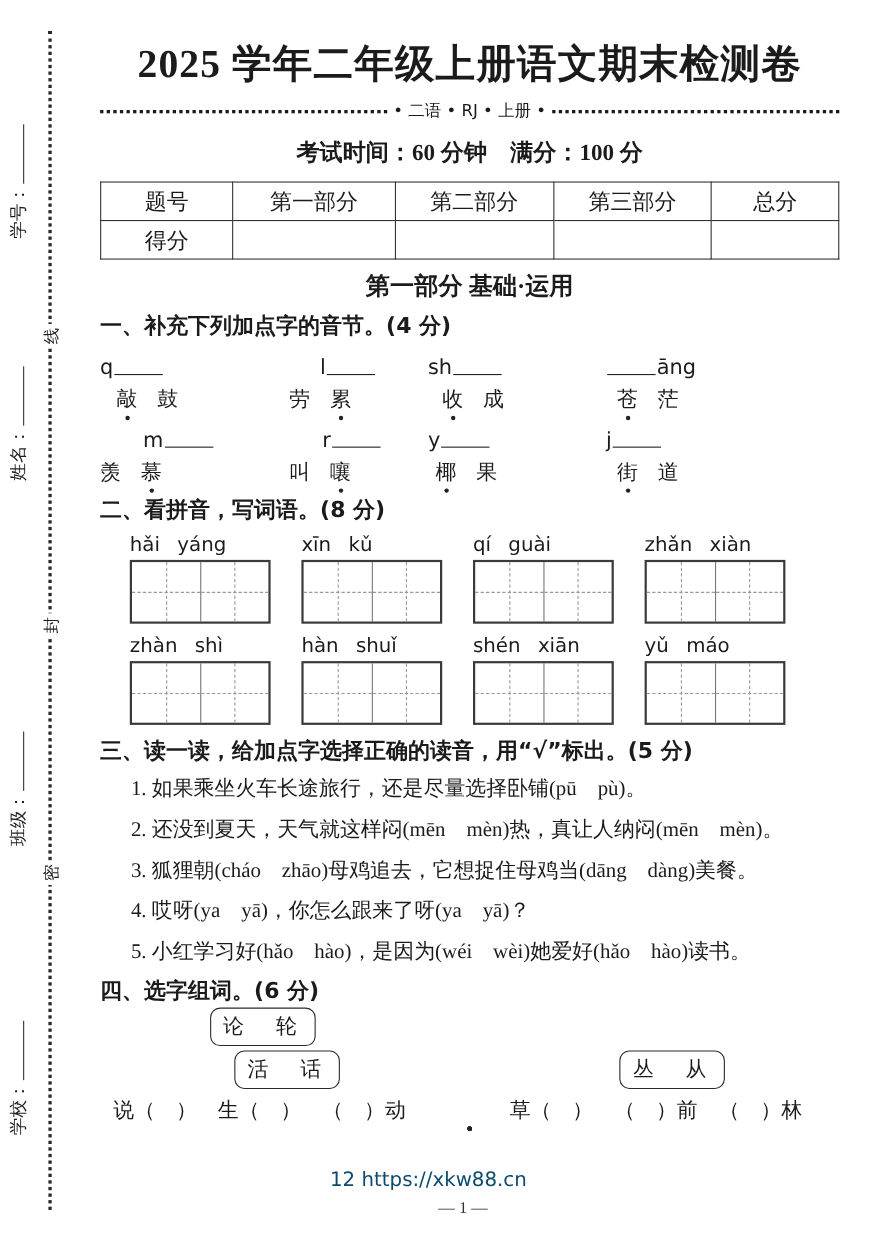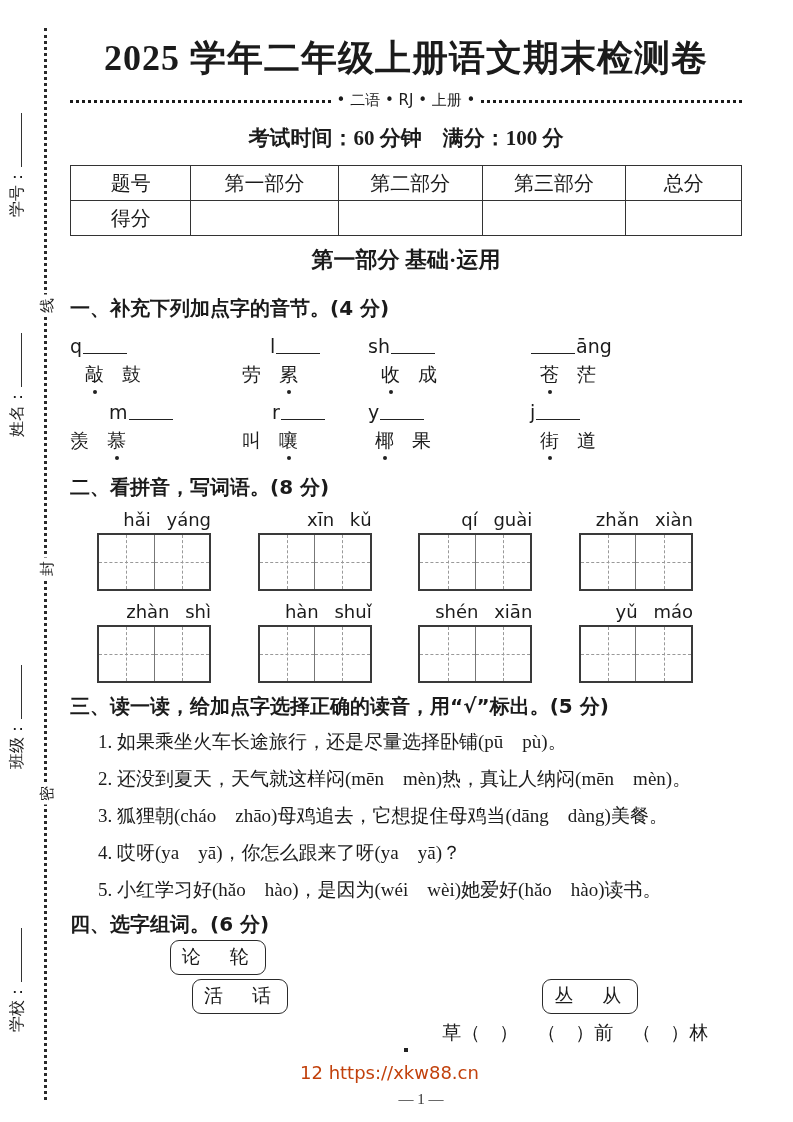--- a/index.html
+++ b/index.html
@@ -7,64 +7,64 @@
         color:#1b1b1b;font-family:"Liberation Serif","DejaVu Serif",serif;}
   
   .seal-line{position:absolute;left:44px;top:28px;height:1072px;border-left:3px dotted #2a2a2a;}
   .seal-char{position:absolute;left:36px;width:22px;text-align:center;background:#fff;
              transform:rotate(-90deg);font-size:15px;padding:4px 0;}
   .vlabel{position:absolute;left:-50px;width:134px;height:20px;line-height:20px;
           transform:rotate(-90deg);white-space:nowrap;font-size:16px;text-align:center;}
   .wline{display:inline-block;width:54px;height:14px;border-bottom:1.3px solid #333;
          vertical-align:baseline;margin-left:2px;}
   
-  .content{position:absolute;left:70px;top:0;width:672px;}
+  .content{position:absolute;left:91px;top:0;width:672px;}
   .title{margin:36px 0 0;text-align:center;font-size:36px;font-weight:bold;letter-spacing:1px;line-height:1.25;}
   .subtitle-row{display:flex;align-items:flex-end;margin-top:10px;}
   .dotline{flex:1;border-bottom:3.5px dotted #1a1a1a;margin-bottom:7px;}
   .subtitle{padding:0 6px;font-weight:normal;font-size:15px;font-family:"DejaVu Sans","Liberation Sans",sans-serif;}
   .exam-info{margin-top:14px;text-align:center;font-size:21px;font-weight:bold;}
   .score-table{width:100%;margin-top:13px;border-collapse:collapse;table-layout:fixed;}
   .score-table td{border:1.6px solid #333;height:32px;text-align:center;font-size:20px;font-weight:normal;}
   .part-title{margin-top:9px;text-align:center;font-size:22px;font-weight:bold;}
-  .q-heading{margin-top:20px;font-size:20px;font-weight:600;
+  .q-heading{margin-top:8px;font-size:20px;font-weight:600;
              font-family:"DejaVu Sans","Liberation Sans",sans-serif;}
   
   .q1-grid{display:grid;grid-template-columns:172px 126px 162px 1fr;}
   .py-row{margin-top:13px;font-family:"DejaVu Sans","Liberation Sans",sans-serif;font-size:19px;}
   .blank{display:inline-block;width:44px;height:8px;border-bottom:1.6px solid #222;
          vertical-align:-1px;margin:0 1px;}
   .word-row{margin-top:5px;margin-bottom:8px;font-size:19px;}
   .hz{display:inline-block;margin-right:18px;position:relative;}
   .em::after{content:"";position:absolute;left:50%;transform:translateX(-50%);bottom:-6px;
              width:4px;height:4px;border-radius:50%;background:#222;}
   
   .q2-row{display:flex;justify-content:space-between;margin:8px 49px 0 27px;}
   .q2-row.second{margin-top:10px;}
-  .q2-item{width:114px;text-align:right;}
+  .q2-item{width:128px;text-align:left;}
   .py-label{font-family:"DejaVu Sans","Liberation Sans",sans-serif;font-size:18px;
             white-space:nowrap;word-spacing:10px;margin-bottom:3px;}
   .tzg{display:flex;height:54px;border:2px solid #3a3a3a;}
   .tzg-cell{flex:1;position:relative;}
   .tzg-cell + .tzg-cell{border-left:1px solid #777;}
   .tzg-cell::before{content:"";position:absolute;left:0;right:0;top:50%;border-top:1px dashed #999;}
   .tzg-cell::after{content:"";position:absolute;top:0;bottom:0;left:50%;border-left:1px dashed #999;}
   
   .sent{margin-top:7px;padding-left:28px;font-size:19px;line-height:30px;white-space:nowrap;}
   
   .q4-row{display:flex;justify-content:space-between;margin-top:2px;}
   .q4-row.second{margin-top:4px;}
   .q4-group{width:47%;}
   .q4-group.right{width:44%;margin-right:4px;}
   .q4-group.left{margin-left:12px;}
   .choice-box{width:94px;margin:0 auto;border:1.6px solid #2a2a2a;border-radius:9px;
               text-align:center;font-size:19px;letter-spacing:5px;padding:3px 0 4px;}
   .blanks{margin-top:6px;font-size:19px;white-space:nowrap;}
   
-  .watermark{position:absolute;left:300px;top:1062px;color:#c2410c;font-size:18px;
+  .watermark{position:absolute;left:300px;top:1062px;color:#0c4a6e;font-size:18px;
              font-family:"DejaVu Sans","Liberation Sans",sans-serif;}
   .pagenum{position:absolute;left:85px;width:672px;top:1091px;text-align:center;font-size:15px;color:#333;}
 </style>
 </head>
 <body>
 
 <div class="page">
 
   <div class="seal-line"></div>
   <div class="vlabel" style="top:155px">
@@ -220,20 +220,21 @@
 
     <div class="q4-row">
       <div class="q4-group right">
         <div class="choice-box"><span>论　轮</span></div>
       </div>
     </div>
 
     <div class="q4-row second">
       <div class="q4-group left">
         <div class="choice-box"><span>活　话</span></div>
+        <div class="blanks">说（　）　生（　）　（　）动</div>
       </div>
       <div class="q4-group right">
         <div class="choice-box"><span>丛　从</span></div>
         <div class="blanks">草（　）　（　）前　（　）林</div>
       </div>
     </div>
 
   </div>
 
   <div class="watermark">12 https://xkw88.cn</div>

